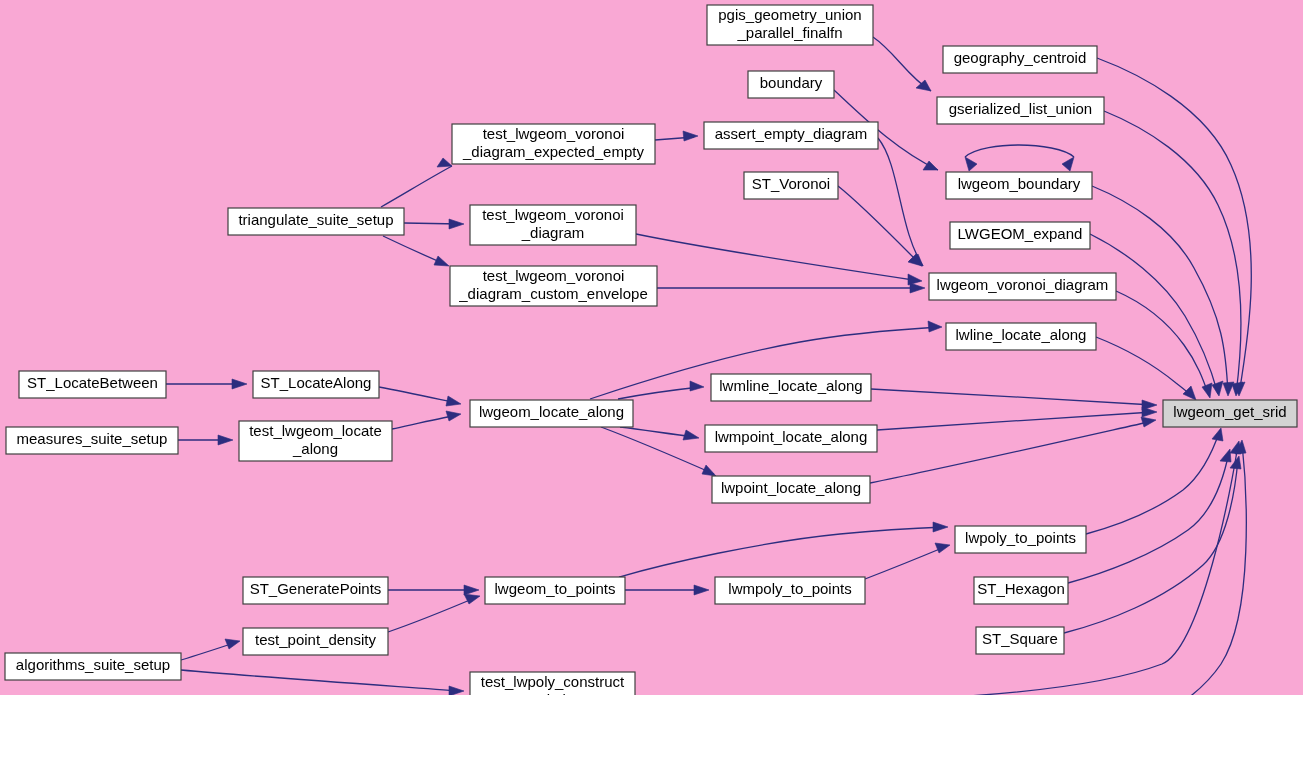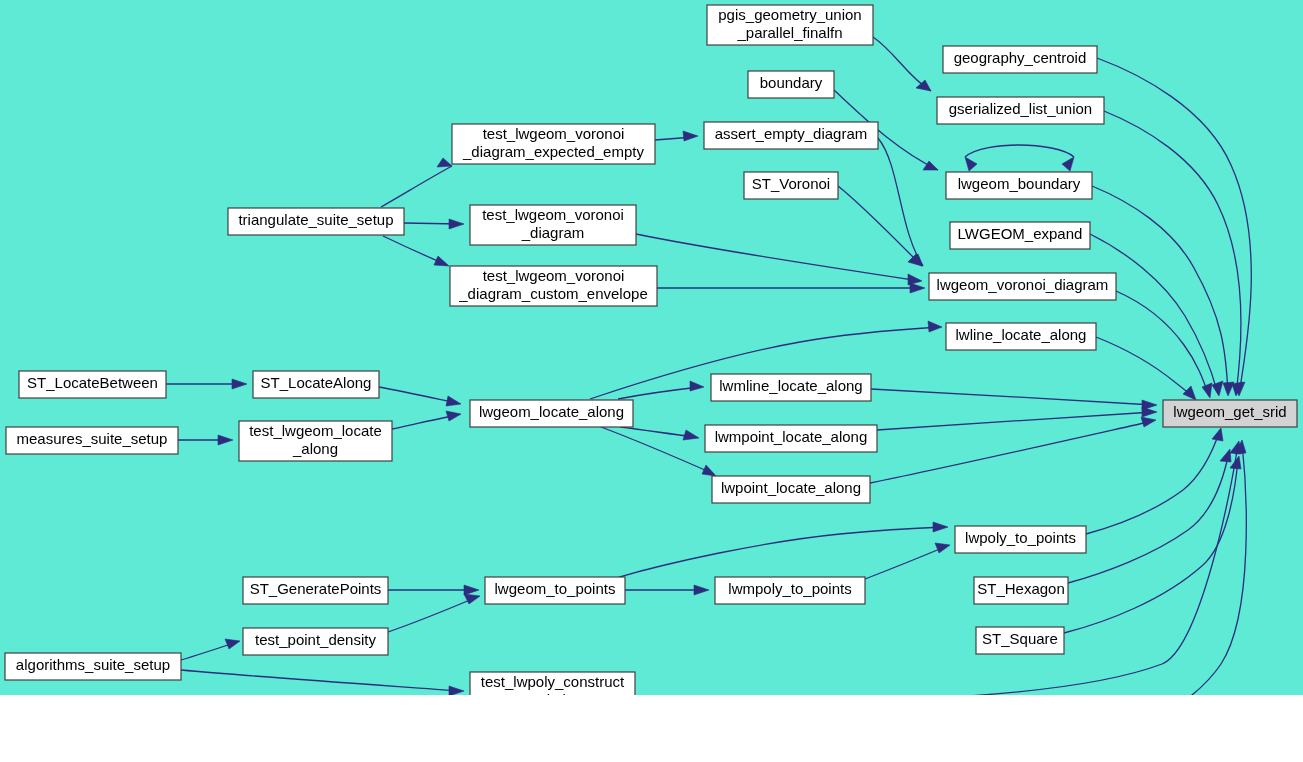--- a/index.html
+++ b/index.html
@@ -4,21 +4,21 @@
 <style>
   html, body {
     margin: 0;
     padding: 0;
     background: #ffffff;
   }
   #graph-root {
     position: relative;
     width: 1303px;
     height: 695px;
-    background: #5eead4;
+    background: #f9a8d4;
     font-family: "Liberation Sans", sans-serif;
     overflow: hidden;
   }
   svg#callgraph {
     display: block;
     width: 1303px;
     height: 762px;
   }
   .node-box {
     fill: #ffffff;

